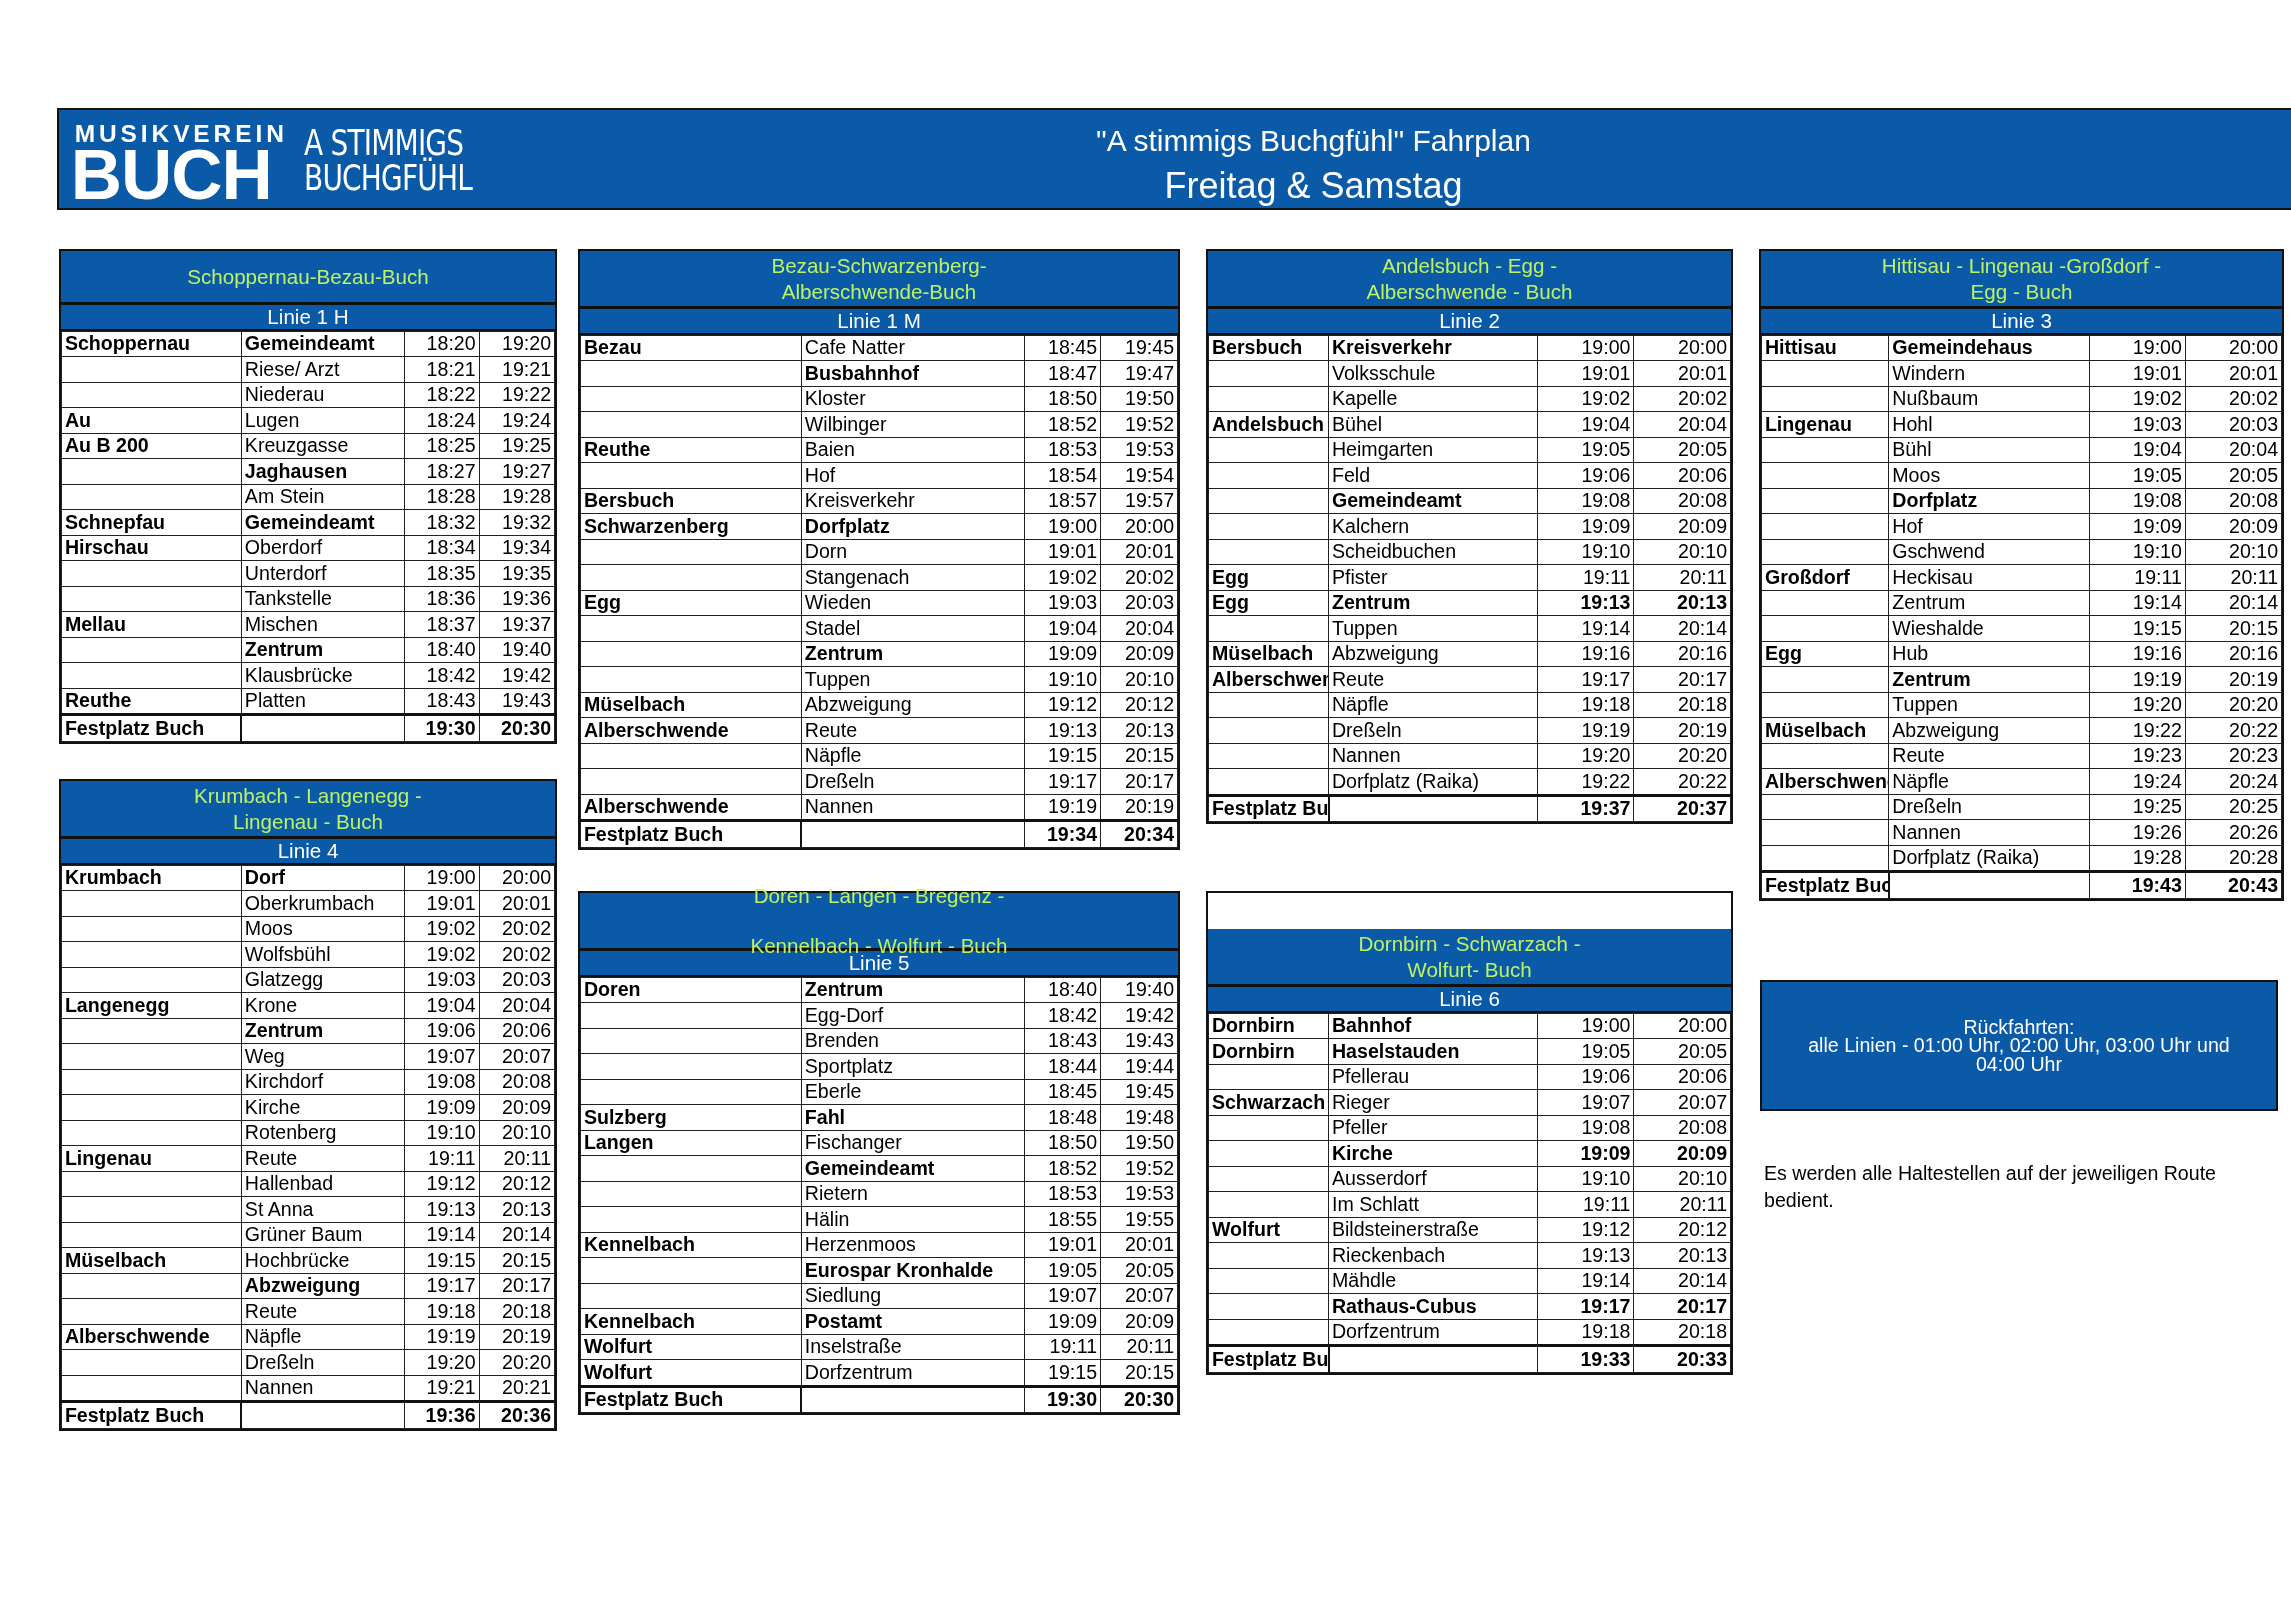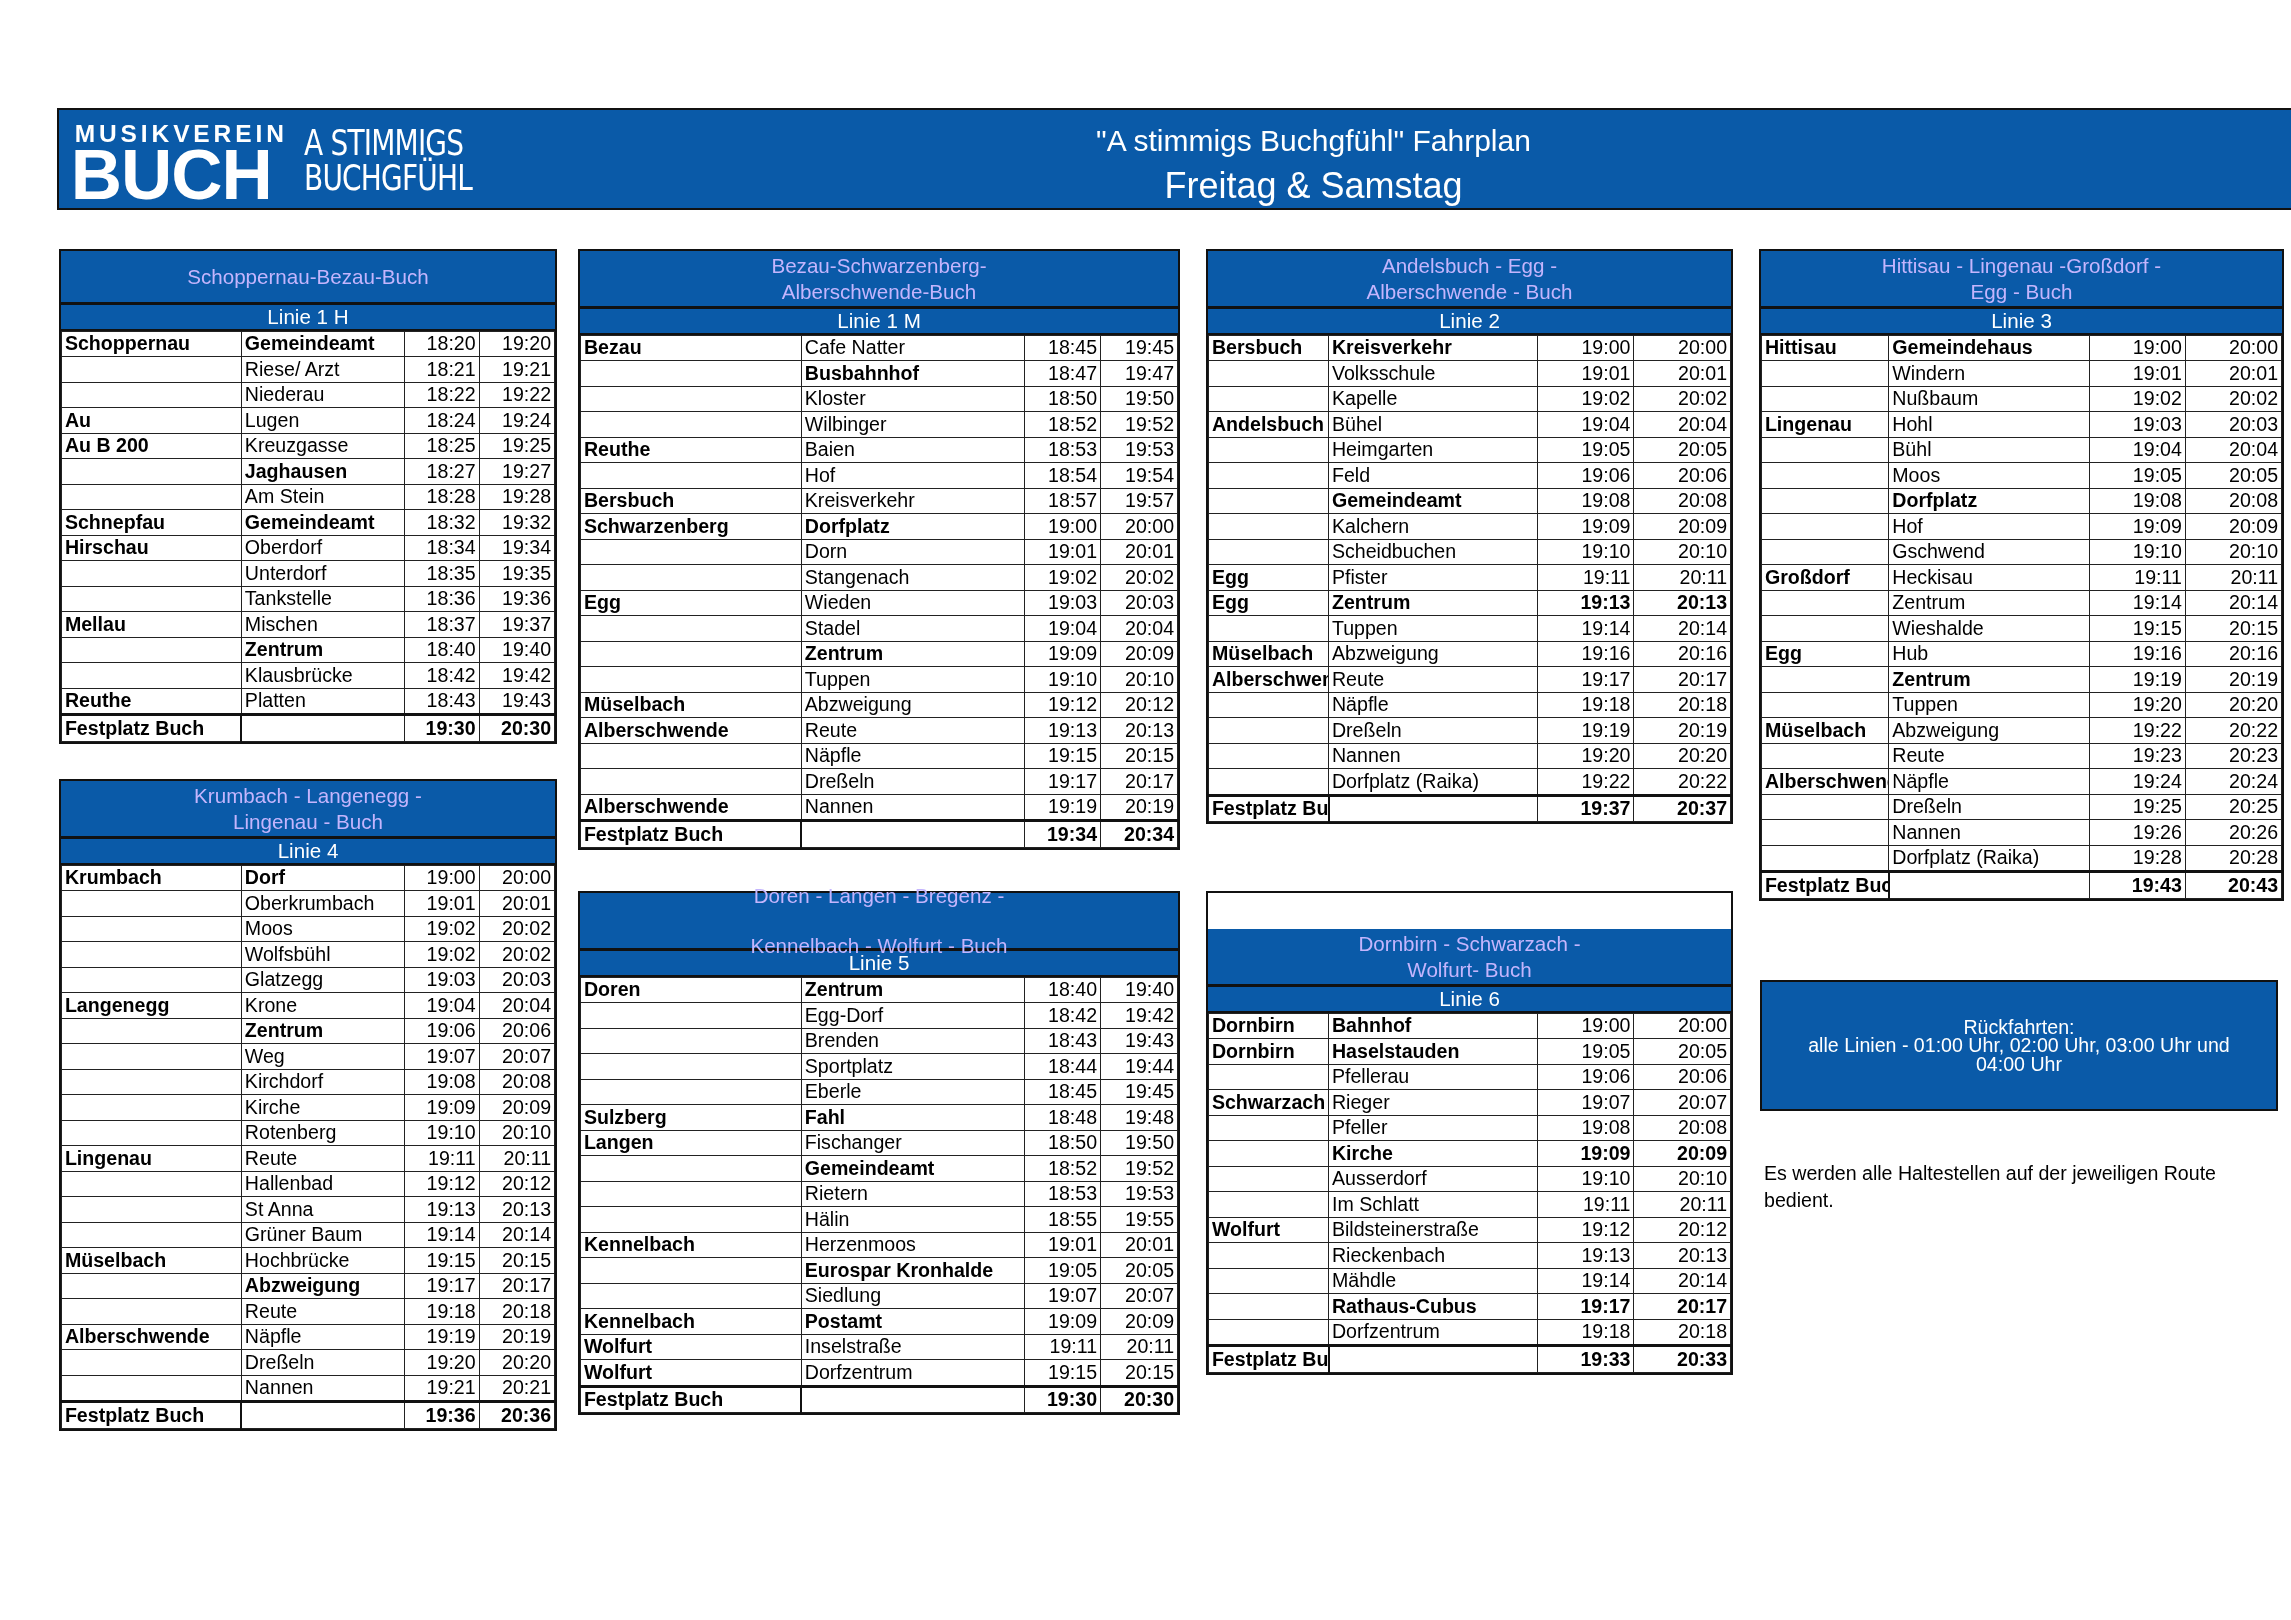--- a/index.html
+++ b/index.html
@@ -8,21 +8,21 @@
   .banner { position:absolute; left:57px; top:108px; width:2258px; height:102px;
             background:#0a5aa8; border:2.9px solid #111; box-sizing:border-box;padding-left:12px; }
   .logo { position:absolute; left:9.8px; top:5.9px; height:88px; width:412px; color:#fff; }
   .logo-top { position:absolute; left:5.9px; top:3.9px; font-weight:bold; font-size:24.5px; letter-spacing:3.9px; }
   .logo-big { position:absolute; left:2px; top:27.4px; font-weight:bold; font-size:71px; line-height:63px; letter-spacing:-1px; }
   .logo-script { position:absolute; left:235px; top:9.8px; font-size:35px; line-height:35px; font-family:"DejaVu Sans", sans-serif; letter-spacing:-1px; transform:scaleX(0.8); transform-origin:left top; }
   .banner-title { position:absolute; left:0; right:0; top:11.8px; text-align:center; color:#fff; font-size:30px; line-height:37px; padding-left:255px; }
   .banner-sub { position:absolute; left:0; right:0; top:57px; text-align:center; color:#fff; font-size:36px; line-height:37px; padding-left:255px; }
 
   .tt { position:absolute; border:2.9px solid #111; box-sizing:border-box; background:#fff; }
-  .tt-head { background:#0a5aa8; color:#c4b5fd; text-align:center; font-size:20.6px; line-height:25.5px;
+  .tt-head { background:#0a5aa8; color:#bef264; text-align:center; font-size:20.6px; line-height:25.5px;
              border-bottom:3.9px solid #111; display:flex; align-items:center; justify-content:center; flex-direction:column; }
   .tt-line { background:#0a5aa8; color:#fff; text-align:center; font-size:20.6px; height:23.5px; line-height:23.5px; border-bottom:2.9px solid #111; }
   .tt table { border-collapse:collapse; width:100%; table-layout:fixed; }
   .tt td { border:1.5px solid #222; height:24.5px; padding:0 2.9px; font-size:19.6px; line-height:23.5px; white-space:nowrap; overflow:hidden; }
   .tt td.place { font-weight:bold; }
   .tt td.t { text-align:right; }
   .tt tr.bold-stop td.stop { font-weight:bold; }
   .tt tr.bold-times td.t { font-weight:bold; }
   .tt tr.final td { font-weight:bold; border-top:3.9px solid #111; }
   .tt tr.final td.stop { border-left:2.9px solid #111; }

